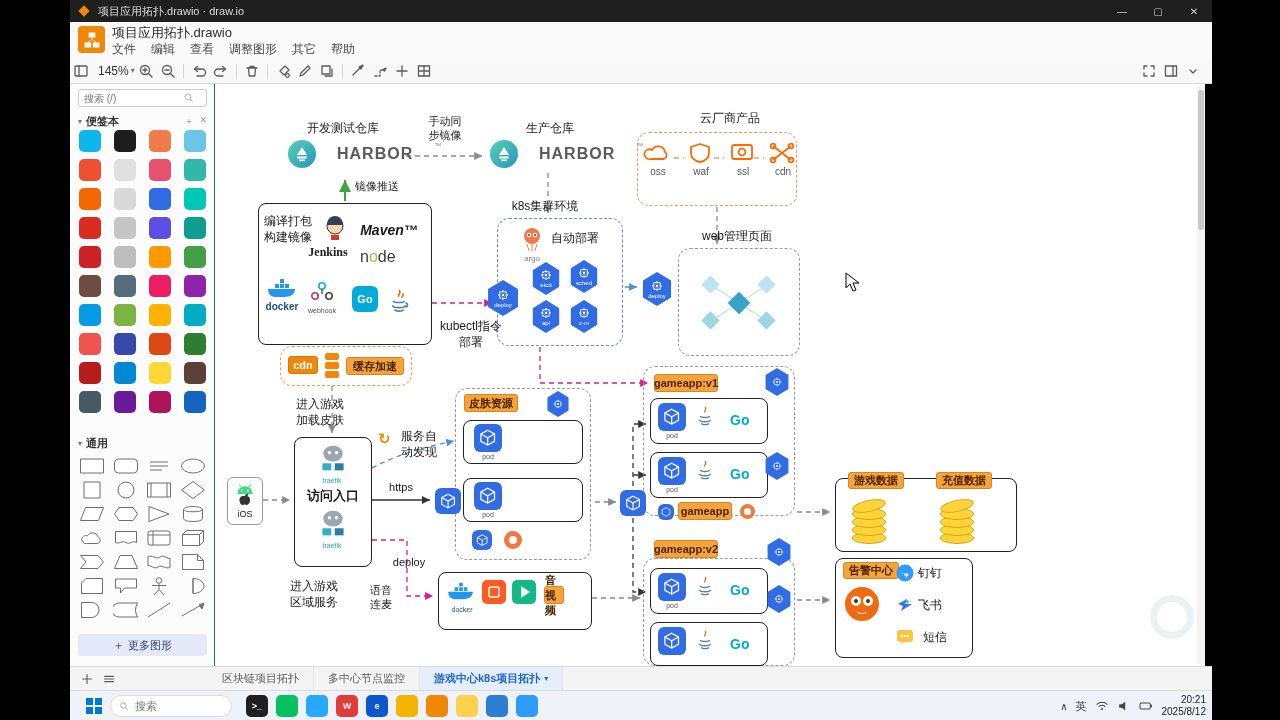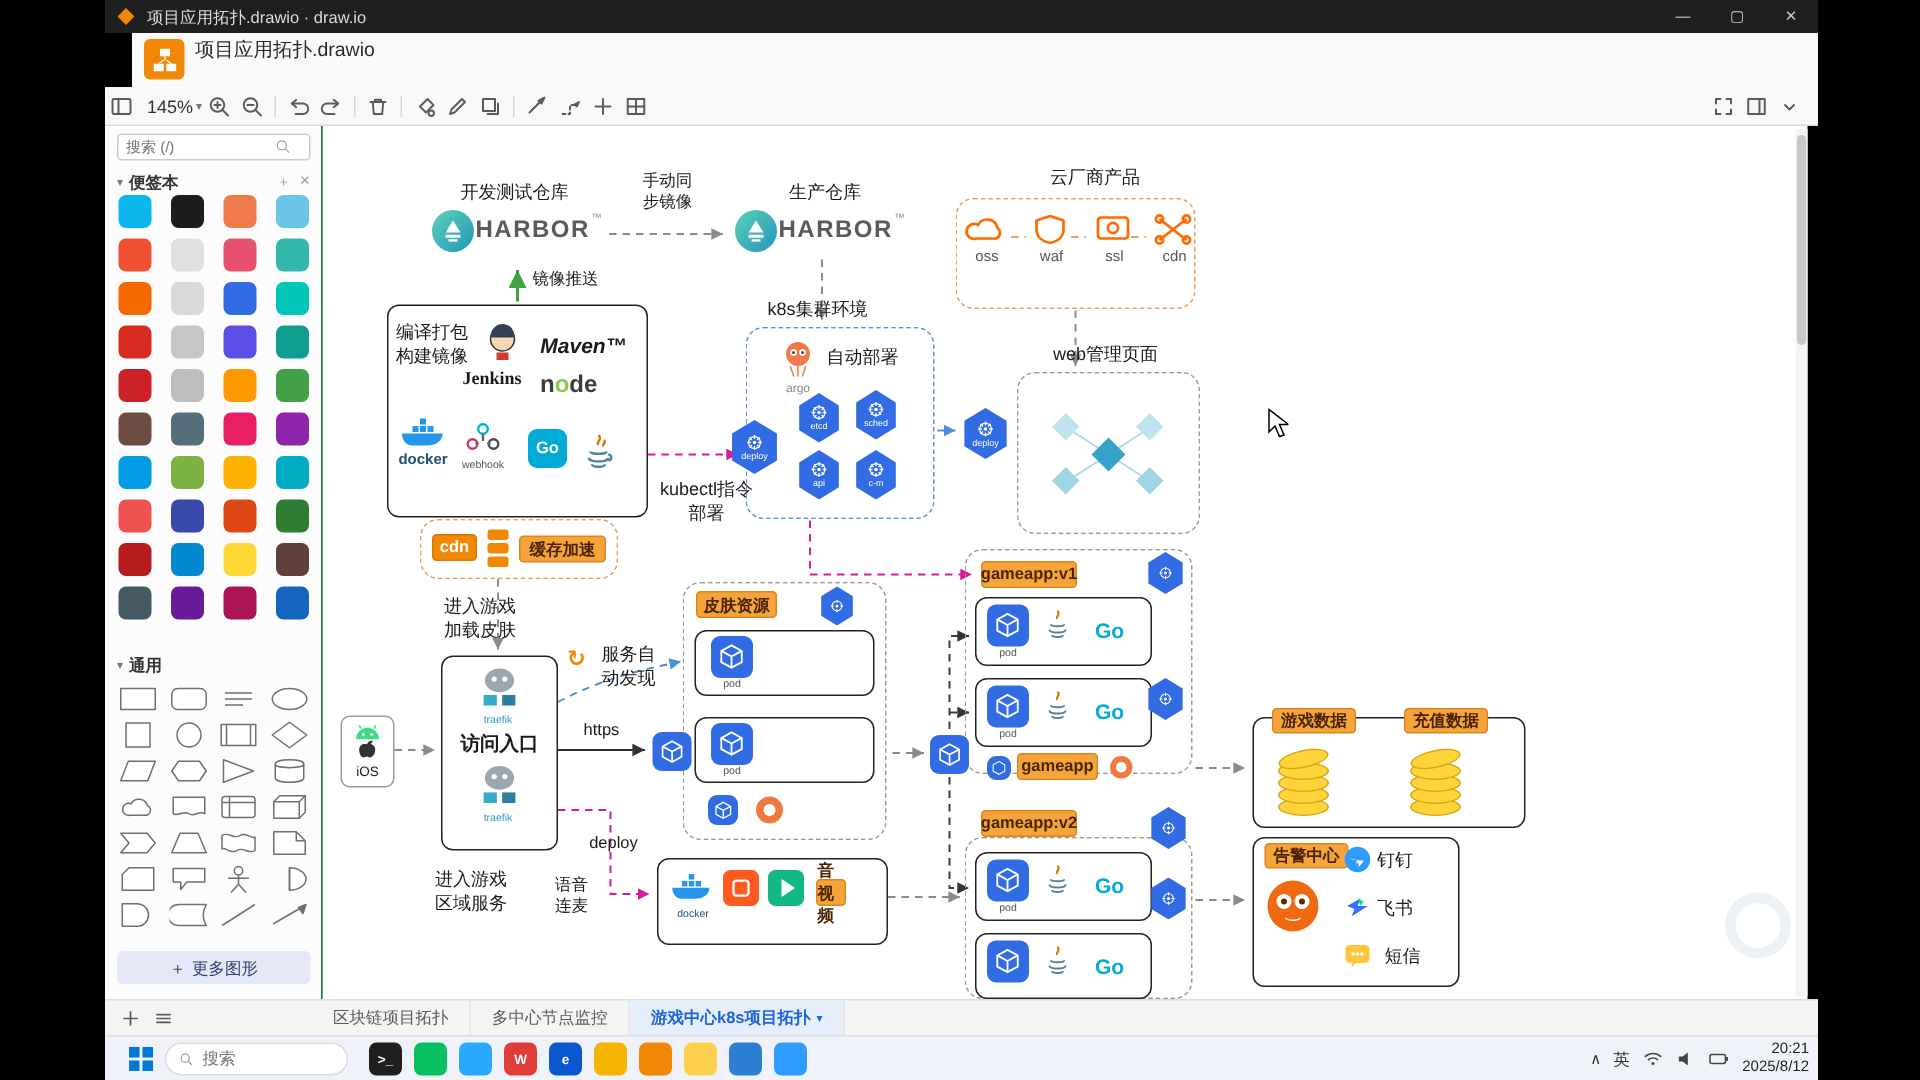--- a/index.html
+++ b/index.html
@@ -5,21 +5,21 @@
 *{margin:0;padding:0;box-sizing:border-box}
 html,body{width:1280px;height:720px;background:#000;overflow:hidden;position:relative;
   font-family:"Liberation Sans","DejaVu Sans",sans-serif}
 
 .strip{position:absolute;top:0;bottom:0;background:#000;z-index:50}
 .titlebar{position:absolute;left:70px;top:0;width:1142px;height:22px;background:#1f1f1f;z-index:10;display:flex;align-items:center}
 .tb-title{color:#dcdcdc;font-size:11px;margin-left:10px}
 .tb-diamond{width:8px;height:8px;background:#f08705;transform:rotate(45deg);margin-left:10px}
 .tb-ctrls{position:absolute;right:0;top:0;height:22px;display:flex}
 .tb-btn{width:36px;height:22px;display:flex;align-items:center;justify-content:center;color:#cfcfcf;font-size:10px}
-.header{position:absolute;left:88px;top:22px;width:1142px;height:36px;background:#fafafa;z-index:10}
+.header{position:absolute;left:70px;top:22px;width:1142px;height:36px;background:#fafafa;z-index:10}
 .logo{position:absolute;left:8px;top:4px;width:27px;height:27px;background:#f08705;border-radius:4px;display:flex;align-items:center;justify-content:center}
 .doc-title{position:absolute;left:42px;top:2px;font-size:13px;color:#2b2b2b}
 .menus{position:absolute;left:42px;top:19px;display:flex;gap:15px;font-size:12px;color:#474747}
 .menus span{cursor:default}
 .toolbar{position:absolute;left:70px;top:58px;width:1142px;height:26px;background:#f8f8f8;border-bottom:1px solid #d9d9d9;z-index:10;display:flex;align-items:center}
 .ti{width:22px;height:20px;display:flex;align-items:center;justify-content:center}
 .ti svg{stroke:#5a5a5a;fill:none;stroke-width:1.3px;stroke-linecap:round;stroke-linejoin:round}
 .tsep{width:1px;height:14px;background:#d5d5d5;margin:0 4px}
 .zoomlab{font-size:12px;color:#333;margin:0 2px 0 6px}
 .tright{position:absolute;right:8px;display:flex}
@@ -53,21 +53,21 @@
 .dbox.blue{border-color:#5b8fd9}
 .sbox{position:absolute;z-index:3;border:1.6px solid #222;border-radius:8px;background:#fff}
 .sbox.thin{border:1px solid #999;border-radius:6px}
 .hexa{position:absolute;z-index:3;background:#326ce5;clip-path:polygon(50% 0,94% 25%,94% 75%,50% 100%,6% 75%,6% 25%);display:flex;flex-direction:column;align-items:center;justify-content:center;gap:1px;color:#fff}
 .hexa .wh{width:12px;height:12px}
 .hexa .hl{font-size:6px;line-height:6px}
 .podicon{position:absolute;z-index:3;background:#326ce5;border-radius:6px;display:flex;align-items:center;justify-content:center}
 .podicon svg{width:62%;height:62%}
 .podlab{position:absolute;z-index:3;font-size:7px;color:#555;text-align:center}
 .golab{position:absolute;z-index:3;font-weight:bold;color:#00acd7;font-size:14px}
-.harbor{position:absolute;z-index:3;display:flex;align-items:center;gap:1px}
+.harbor{position:absolute;z-index:3;display:flex;align-items:center;gap:21px}
 .h-circ{width:28px;height:28px;border-radius:50%;background:linear-gradient(135deg,#5ad1b4,#2596be);display:flex;align-items:center;justify-content:center}
 .h-text{font-size:16px;font-weight:bold;color:#5a5a5a;letter-spacing:1px}
 .h-tm{font-size:7px;color:#8a8a8a;align-self:flex-start;margin-top:2px}
 .cloud-ic{width:28px;height:24px}
 .cloud-ic svg{stroke:#ff6a00;fill:none;stroke-width:1.8px;stroke-linejoin:round}
 .clab{font-size:10px;color:#555;text-align:center}
 .dot-orange{position:absolute;z-index:3;border-radius:50%;background:#ee7a3f;display:flex;align-items:center;justify-content:center}
 .dot-orange i{width:45%;height:45%;border-radius:50%;background:#fff}
 .cstack{position:absolute;z-index:3}
 .cstack i{position:absolute;left:0;width:34px;height:12px;background:#ffd43b;border:1px solid #d9a514;border-radius:50%}
@@ -203,21 +203,21 @@
 <div class="sbox" style="left:258px;top:203px;width:174px;height:142px"></div>
 <div class="lab" style="left:264px;top:213px;width:56px;text-align:left">编译打包
 构建镜像</div>
 <div class="nd" style="left:324px;top:214px"><svg width="22" height="28" viewBox="0 0 22 28">
       <circle cx="11" cy="12" r="8" fill="#f6d7b0" stroke="#333"></circle>
       <path d="M3 11c0-6 4-9 8-9s8 3 8 9" fill="#334155"></path>
       <rect x="7" y="21" width="8" height="5" fill="#d33833"></rect>
     </svg></div>
 <div class="lab" style="left:300px;top:244px;width:56px;font-family:'Liberation Serif',serif;font-weight:bold">Jenkins</div>
 <div class="lab" style="left:354px;top:222px;width:70px;font-style:italic;font-weight:bold;font-size:14px">Maven™</div>
-<div class="nd" style="left:360px;top:248px;font-size:16px;font-weight:bold;color:#3c3c3c">
+<div class="nd" style="left:360px;top:248px;font-size:16px;font-weight:normal;color:#3c3c3c">
   <span>n</span><span style="color:#8cc84b">o</span><span>de</span>
 </div>
 <div class="nd" style="left:266px;top:276px"><svg width="32" height="23" viewBox="0 0 32 23">
       <g fill="#2496ed">
         <rect x="9" y="8" width="4" height="4"></rect>
         <rect x="14" y="8" width="4" height="4"></rect>
         <rect x="14" y="3" width="4" height="4"></rect>
         <rect x="19" y="8" width="4" height="4"></rect>
         <path d="M2 13h27c0 5-4 8-11 8H9c-4 0-7-3-7-8z"></path>
       </g>
@@ -647,20 +647,28 @@
 <div class="header">
   <div class="logo">
       <svg width="20" height="20" viewBox="0 0 24 24">
         <rect x="8" y="3" width="8" height="6" fill="#fff"></rect>
         <rect x="3" y="15" width="8" height="6" fill="#fff"></rect>
         <rect x="13" y="15" width="8" height="6" fill="#fff"></rect>
         <path d="M12 9v3M7 15l4-3M17 15l-4-3" stroke="#fff" fill="none"></path>
       </svg>
     </div>
   <div class="doc-title">项目应用拓扑.drawio</div>
+  <div class="menus">
+    <span>文件</span>
+    <span>编辑</span>
+    <span>查看</span>
+    <span>调整图形</span>
+    <span>其它</span>
+    <span>帮助</span>
+  </div>
 </div>
 
 <div class="toolbar">
   <div class="ti">
       <svg width="16" height="16" viewBox="0 0 16 16">
         <rect x="2" y="3" width="12" height="10" rx="1"></rect>
         <line x1="6" y1="3" x2="6" y2="13"></line>
       </svg>
     </div>
   <span class="zoomlab">145%</span>

